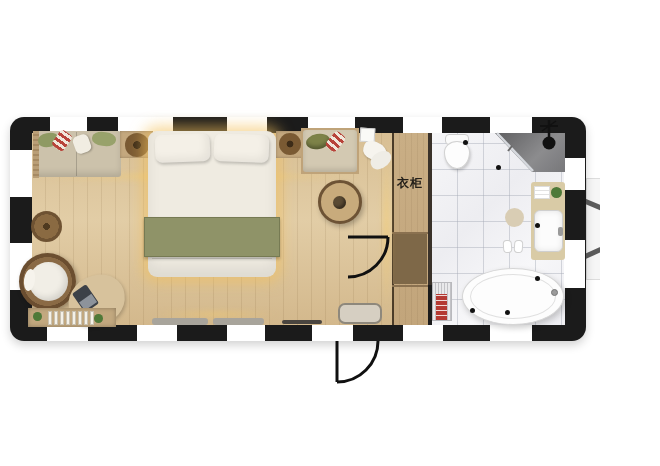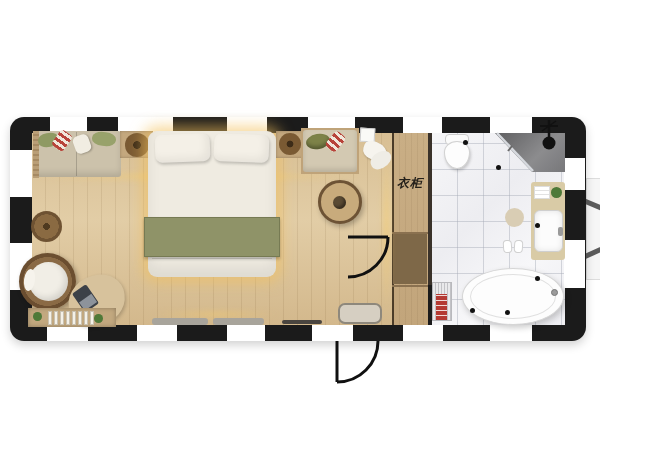--- a/index.html
+++ b/index.html
@@ -1,19 +1,18 @@
 <!DOCTYPE html>
 <html><head>
 <meta charset="utf-8">
 <style>
   html,body{margin:0;padding:0;background:#fff;}
   #stage{
     position:relative;width:600px;height:466px;background:#fff;overflow:hidden;
     font-family:"DejaVu Sans","Liberation Sans",sans-serif;
-    font-style:italic;
   }
   #stage *{position:absolute;box-sizing:border-box;}
   
   .shell{
     left:10px;top:117px;width:576px;height:224px;
     background:var(--wall,#1b1b1b);border-radius:14px;
     box-shadow:0 4px 10px rgba(0,0,0,.18);
   }
   .win{background:#fff;}
   .win.h{height:16px;} .win.v{width:22px;}

